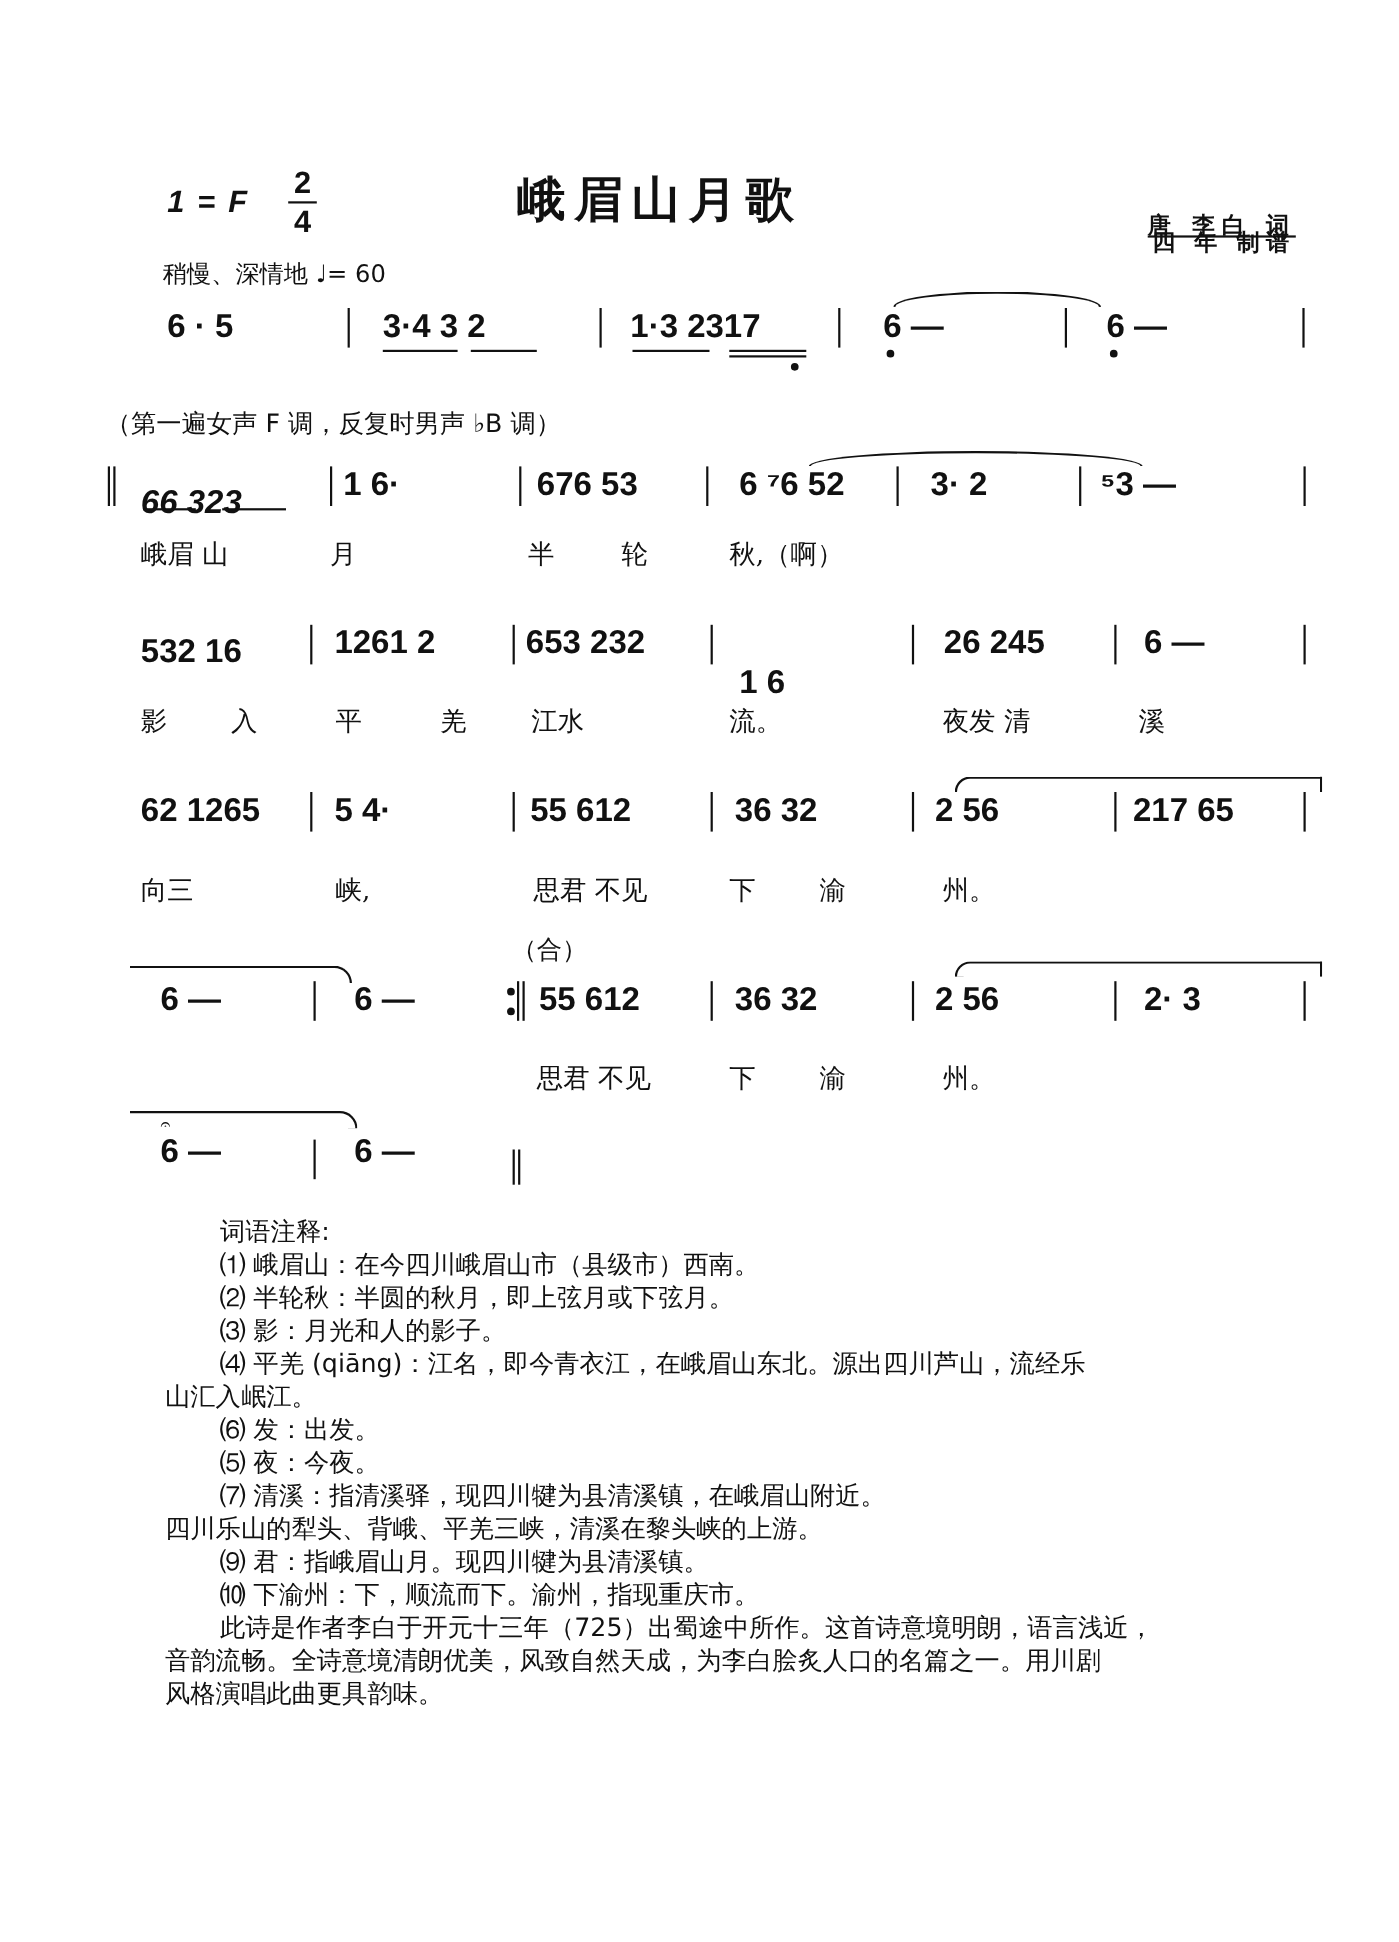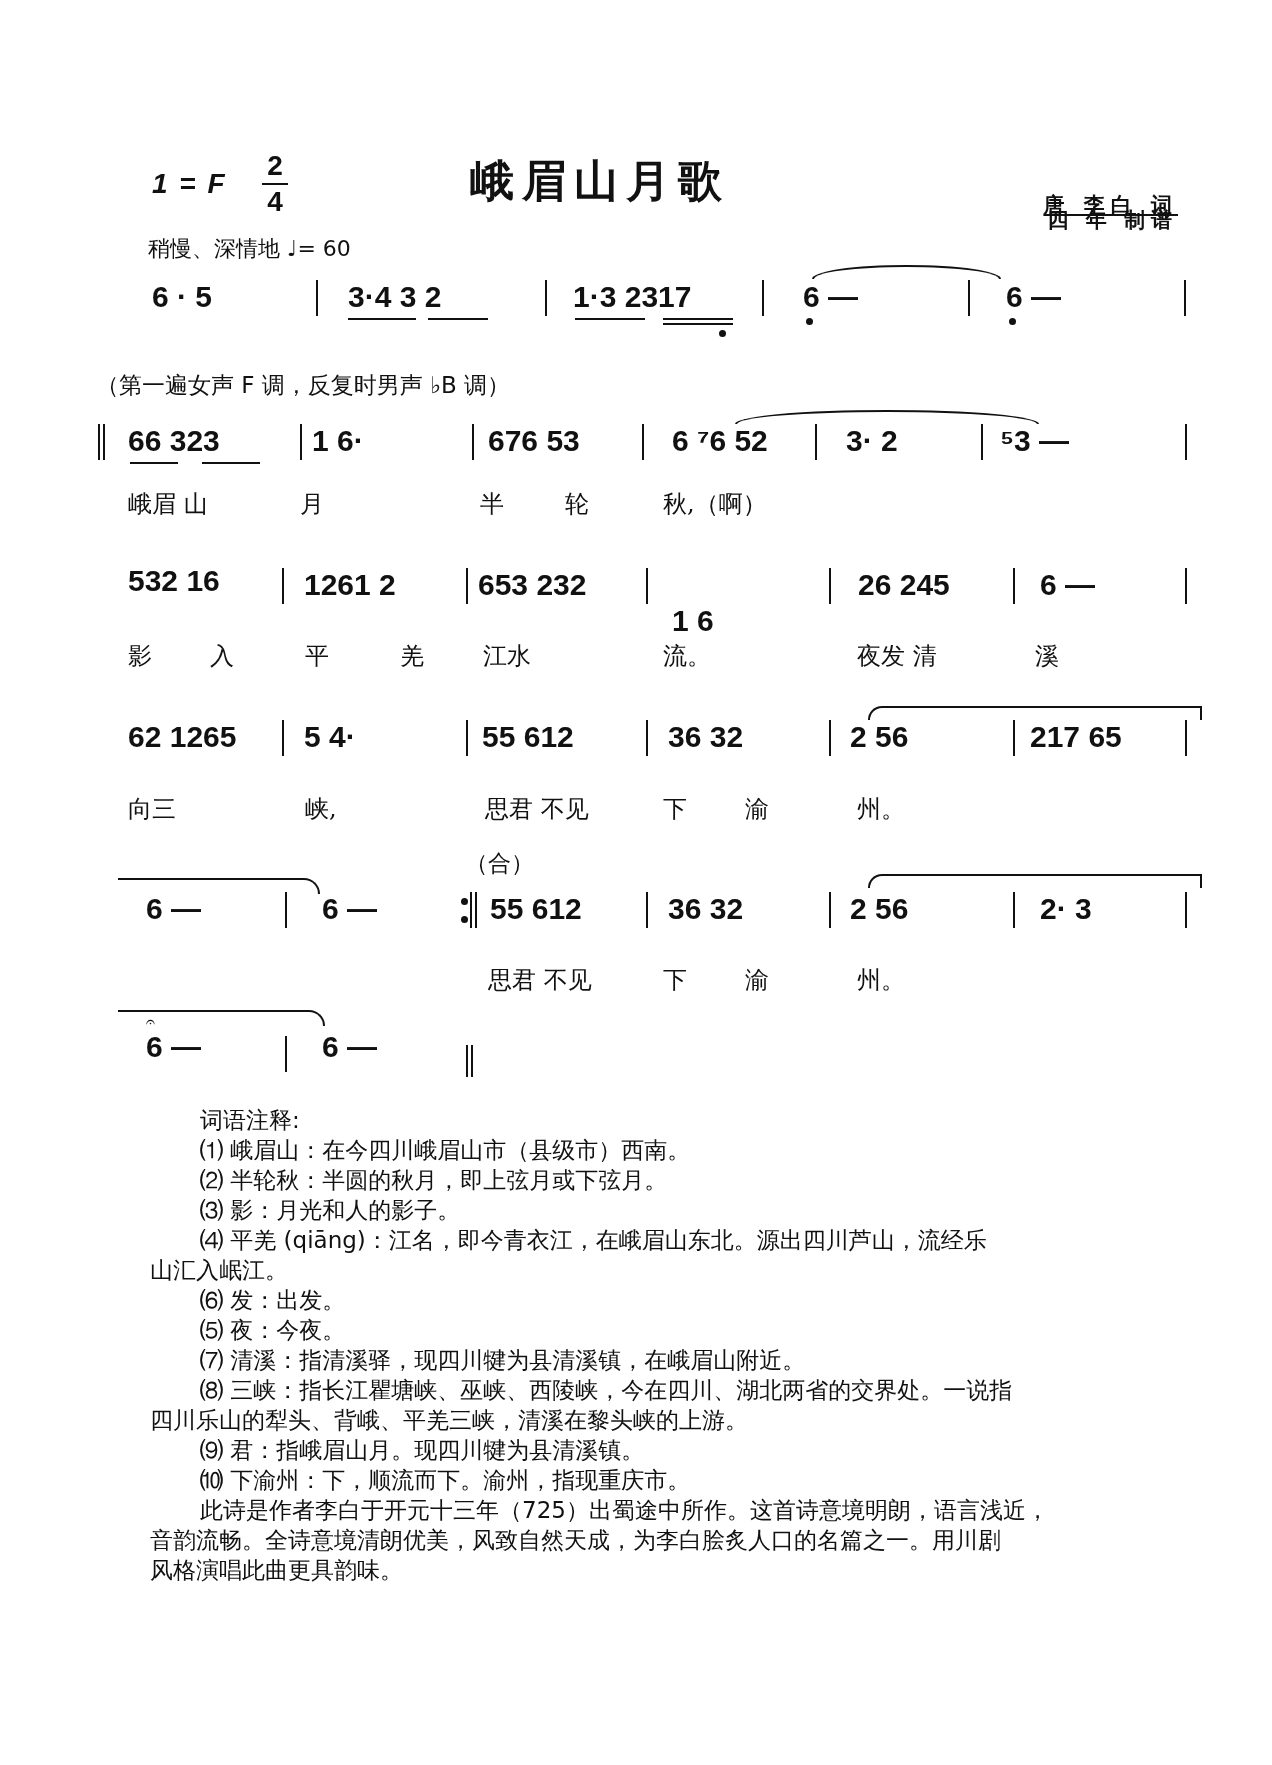--- a/index.html
+++ b/index.html
@@ -60,21 +60,21 @@
   <span class="n" style="left:1006px;top:280px;">6 —</span>
   <div class="dot" style="left:1009px;top:318px;"></div>
   <div class="bar" style="left:1184px;top:280px;"></div>
 </div>
 
 <div class="note-text" style="left:96px;top:370px;">（第一遍女声 F 调，反复时男声 ♭B 调）</div>
 
 <div>
   <div class="bar" style="left:98px;top:424px;"></div>
   <div class="bar" style="left:103px;top:424px;"></div>
-  <span class="n" style="left:128px;top:424px;">66 323</span>
+  <span class="n" style="left:128px;top:440px;font-style:italic;">66 323</span>
   <div class="ul" style="left:130px;top:462px;width:48px;"></div>
   <div class="ul" style="left:202px;top:462px;width:58px;"></div>
   <div class="bar" style="left:300px;top:424px;"></div>
   <span class="n" style="left:312px;top:424px;">1 6·</span>
   <div class="bar" style="left:472px;top:424px;"></div>
   <span class="n" style="left:488px;top:424px;">676 53</span>
   <div class="bar" style="left:642px;top:424px;"></div>
   <span class="n" style="left:672px;top:424px;">6 ⁷6 52</span>
   <div class="slur" style="left:735px;top:410px;width:300px;"></div>
   <div class="bar" style="left:815px;top:424px;"></div>
@@ -83,21 +83,21 @@
   <span class="n" style="left:1000px;top:424px;">⁵3 —</span>
   <div class="bar" style="left:1185px;top:424px;"></div>
   <span class="lyric" style="left:128px;top:488px;">峨眉 山</span>
   <span class="lyric" style="left:300px;top:488px;">月</span>
   <span class="lyric" style="left:480px;top:488px;">半</span>
   <span class="lyric" style="left:565px;top:488px;">轮</span>
   <span class="lyric" style="left:663px;top:488px;">秋,（啊）</span>
 </div>
 
 <div>
-  <span class="n" style="left:128px;top:564px;">532 16</span>
+  <span class="n" style="left:128px;top:576px;">532 16</span>
   <div class="bar" style="left:282px;top:568px;"></div>
   <span class="n" style="left:304px;top:568px;">1261 2</span>
   <div class="bar" style="left:466px;top:568px;"></div>
   <span class="n" style="left:478px;top:568px;">653 232</span>
   <div class="bar" style="left:646px;top:568px;"></div>
   <span class="n" style="left:672px;top:568px;margin-top:36px;">1 6</span>
   <div class="bar" style="left:829px;top:568px;"></div>
   <span class="n" style="left:858px;top:568px;">26 245</span>
   <div class="bar" style="left:1013px;top:568px;"></div>
   <span class="n" style="left:1040px;top:568px;">6 —</span>
@@ -172,20 +172,19 @@
 <div class="notes-block">
   <p class="p" style="padding-left:50px;">词语注释:</p>
   <p class="p indent">⑴ 峨眉山：在今四川峨眉山市（县级市）西南。</p>
   <p class="p indent">⑵ 半轮秋：半圆的秋月，即上弦月或下弦月。</p>
   <p class="p indent">⑶ 影：月光和人的影子。</p>
   <p class="p indent">⑷ 平羌 (qiāng)：江名，即今青衣江，在峨眉山东北。源出四川芦山，流经乐</p>
   <p class="p">山汇入岷江。</p>
   <p class="p indent">⑹ 发：出发。</p>
   <p class="p indent">⑸ 夜：今夜。</p>
   <p class="p indent">⑺ 清溪：指清溪驿，现四川犍为县清溪镇，在峨眉山附近。</p>
-  <p class="p indent">⑻ 三峡：指长江瞿塘峡、巫峡、西陵峡，今在四川、湖北两省的交界处。一说指</p>
   <p class="p">四川乐山的犁头、背峨、平羌三峡，清溪在黎头峡的上游。</p>
   <p class="p indent">⑼ 君：指峨眉山月。现四川犍为县清溪镇。</p>
   <p class="p indent">⑽ 下渝州：下，顺流而下。渝州，指现重庆市。</p>
   <p class="p indent">此诗是作者李白于开元十三年（725）出蜀途中所作。这首诗意境明朗，语言浅近，</p>
   <p class="p">音韵流畅。全诗意境清朗优美，风致自然天成，为李白脍炙人口的名篇之一。用川剧</p>
   <p class="p">风格演唱此曲更具韵味。</p>
 </div>
 
 </body></html>

